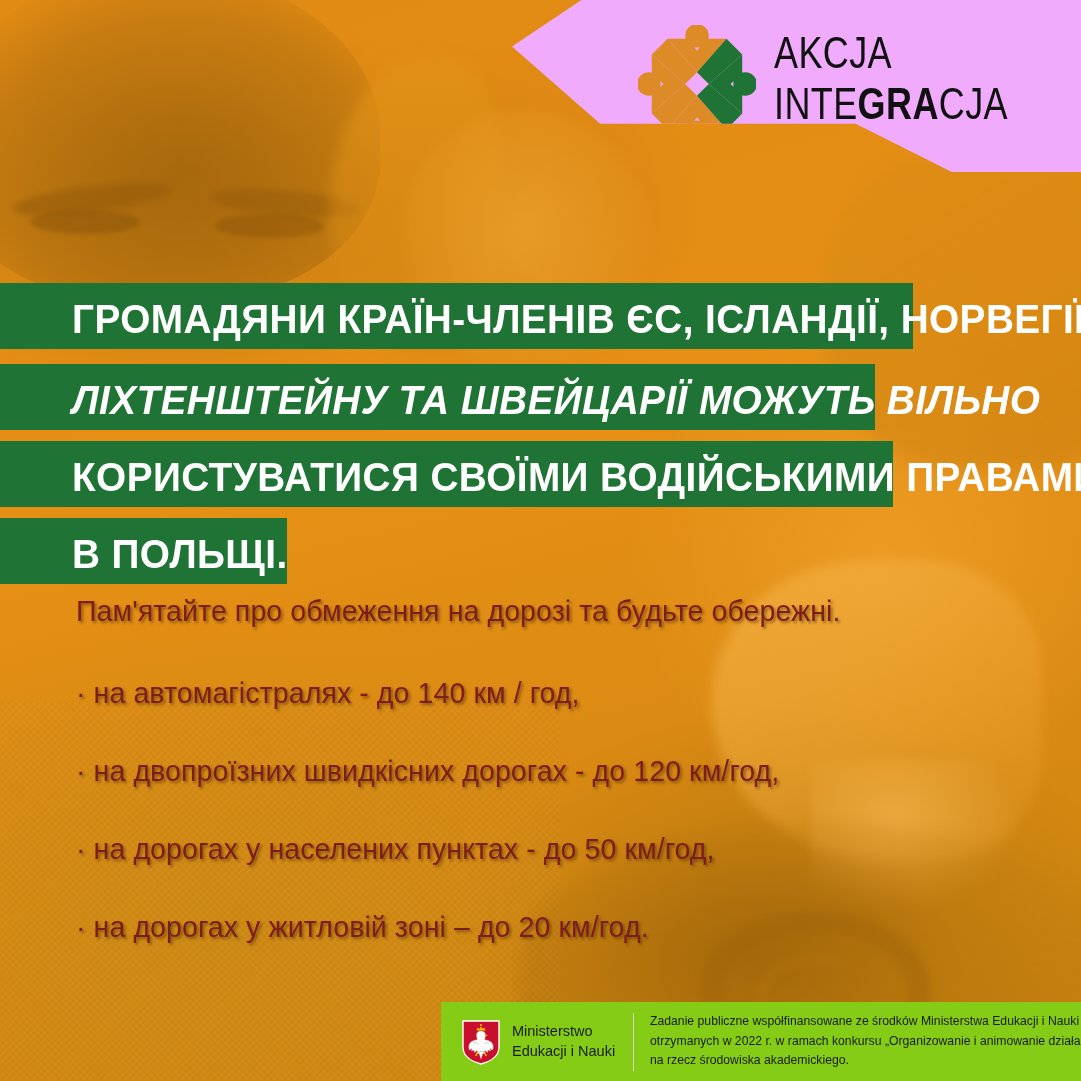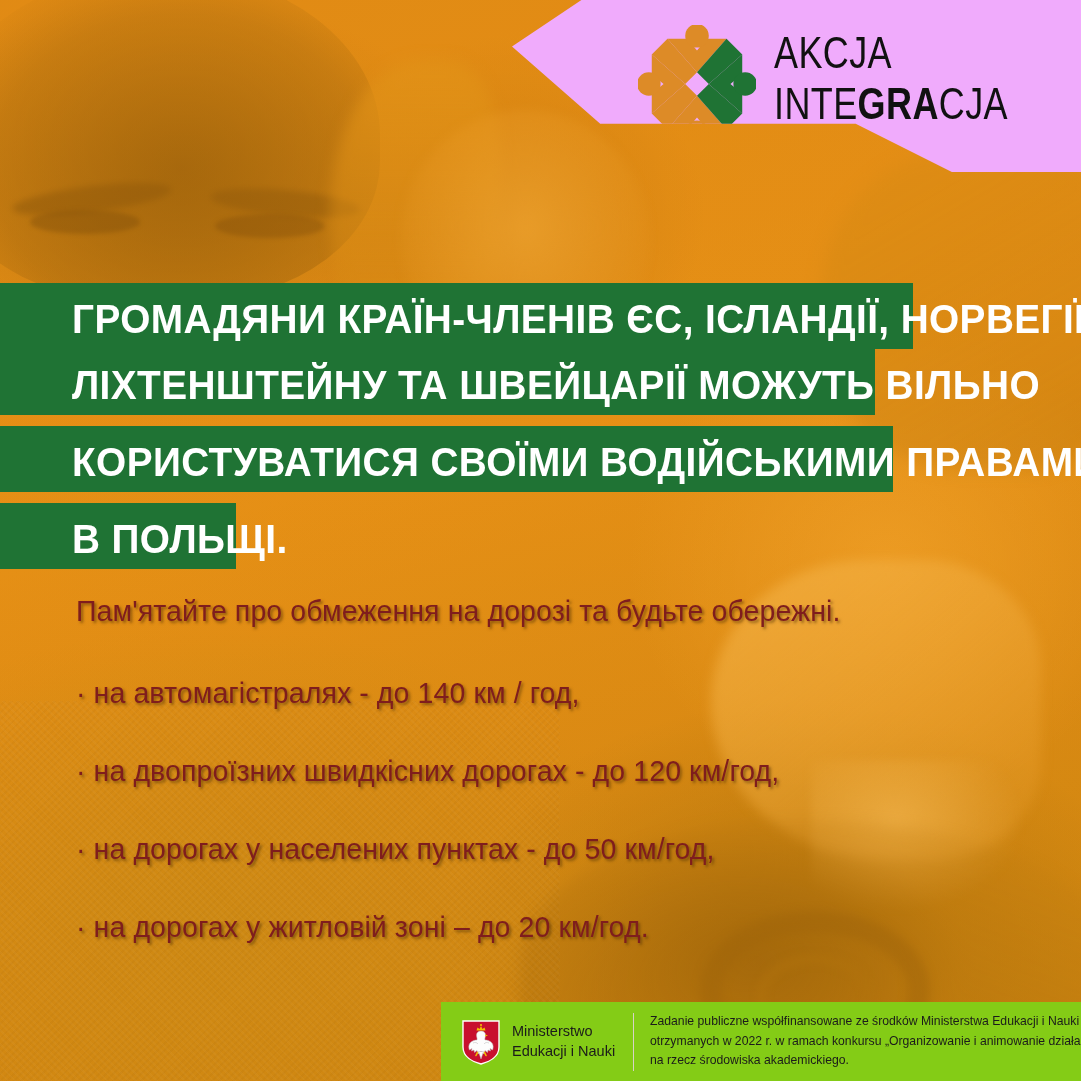--- a/index.html
+++ b/index.html
@@ -147,23 +147,23 @@
     font-weight:700;
     font-size:40px;
     line-height:1;
     letter-spacing:.4px;
     white-space:nowrap;
     box-sizing:border-box;
   }
   .hl-bar span { display:inline-block; transform:scaleX(.97); transform-origin:left center; }
 
   .hl-1 { width:913px; height:66px; padding:16px 0 0 72px; }
-  .hl-2 { width:875px; height:66px; padding:16px 0 0 72px; margin-top:0; }
+  .hl-2 { width:875px; height:66px; padding:16px 0 0 72px; margin-top:15px;font-style:italic; }
   .hl-3 { width:893px; height:66px; padding:16px 0 0 72px; margin-top:11px; }
-  .hl-4 { width:236px; height:66px; padding:16px 0 0 72px; margin-top:11px; }
+  .hl-4 { width:287px; height:66px; padding:16px 0 0 72px; margin-top:11px; }
 
   
   .body-copy {
     position:absolute; left:76px; top:596px; width:900px;
     color:#7f1d1d;
     font-family:"Liberation Sans Narrow","Liberation Sans", sans-serif;
     text-shadow:2px 2px 3px rgba(70,42,4,.55);
   }
   .bc-intro {
     font-size:30px; line-height:1.0; font-weight:400; letter-spacing:.1px;

